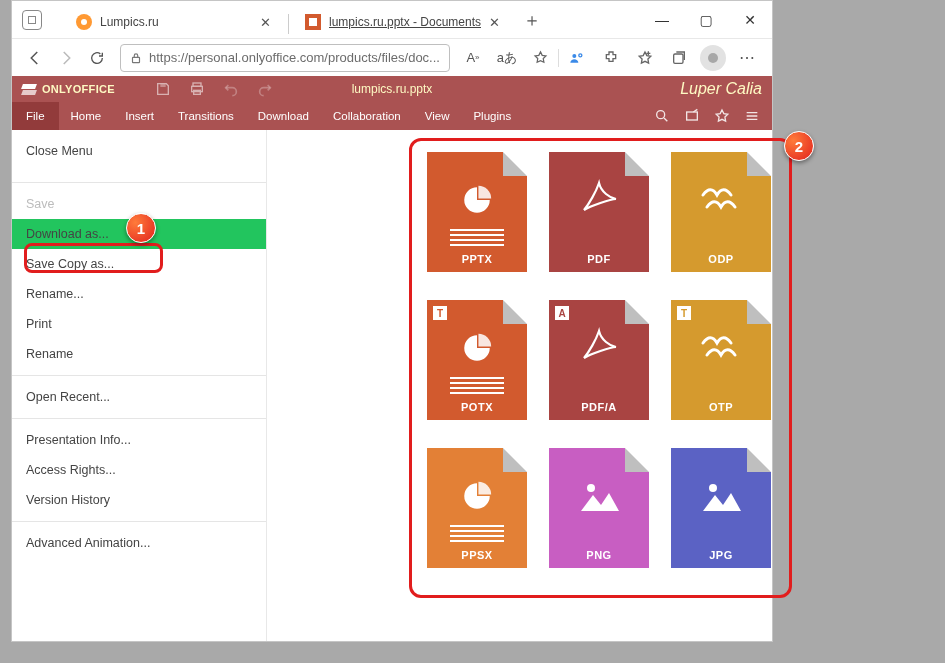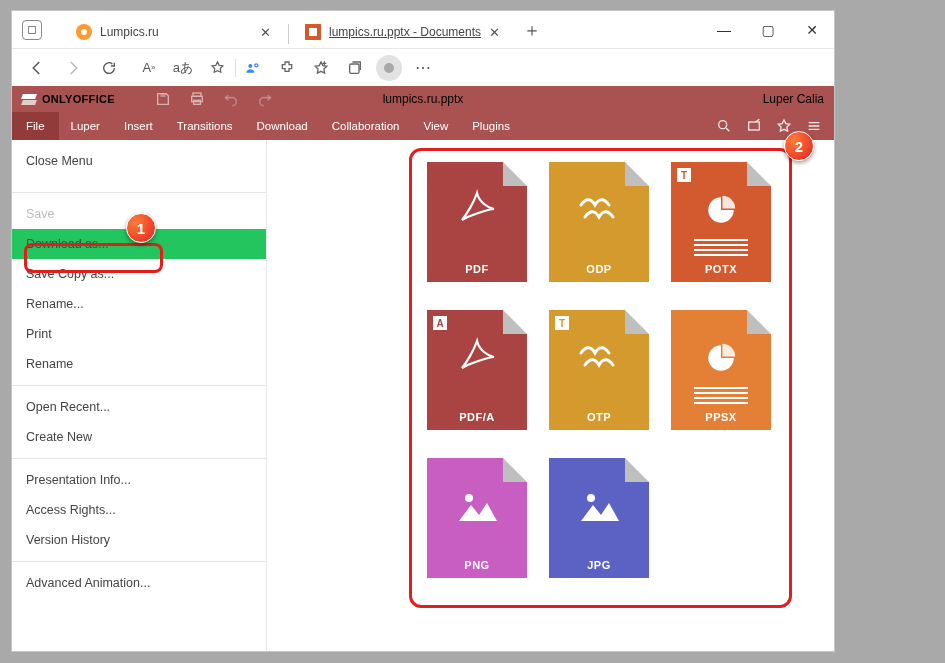--- a/index.html
+++ b/index.html
@@ -1,17 +1,17 @@
 <!DOCTYPE html>
 <html><head>
 <meta charset="utf-8">
 <style>
   * { margin: 0; padding: 0; box-sizing: border-box; font-family: "Segoe UI", Arial, sans-serif; }
   body { background: #a9a9a9; width: 945px; height: 663px; overflow: hidden; position: relative; }
-  .outer-frame { position: absolute; left: 11px; top: 10px; width: 824px; height: 642px; background: #fff; border: 1px solid #c5c5c5; }
+  .outer-frame { position: absolute; left: 11px; top: 0; width: 762px; height: 642px; background: #fff; border: 1px solid #c5c5c5; }
   
   .titlebar { height: 37px; background: #fff; display: flex; align-items: center; }
   .titlebar-left { display: flex; align-items: center; gap: 4px; padding-left: 10px; }
   .tab-icon-box { width: 20px; height: 20px; border: 1px solid #888; border-radius: 4px; display: flex; align-items: center; justify-content: center; }
   .tab-icon-box-inner { width: 8px; height: 8px; border: 1px solid #888; }
   .tab { height: 32px; display: flex; align-items: center; padding: 0 10px 0 12px; gap: 8px; font-size: 12px; color: #444; border-radius: 6px 6px 0 0; margin-top: 5px; }
   .tab.active { background: #fff; }
   .tab .favicon { width: 16px; height: 16px; border-radius: 50%; background: #ff9933; display:flex; align-items:center; justify-content:center;}
   .tab .favicon-oo { width: 16px; height: 16px; background: #d25a2e; display:flex; align-items:center; justify-content:center;}
   .tab .favicon-oo-inner{width:8px;height:8px;background:#fff;}
@@ -23,29 +23,29 @@
   
   .addressbar { height: 38px; background: #fff; border-top: 1px solid #e8e8e8; display: flex; align-items: center; padding: 0 8px; gap: 2px; }
   .nav-btn { width: 34px; height: 30px; display: flex; align-items: center; justify-content: center; color: #555; cursor: pointer; font-size: 15px; border-radius: 4px; }
   .url-box { flex: 0 0 330px; height: 28px; border: 1px solid #bfbfbf; border-radius: 4px; display: flex; align-items: center; padding: 0 8px; gap: 6px; font-size: 13px; color: #6c6c6c; margin-left:6px;}
   .addr-icons { display: flex; gap: 0; margin-left: 4px; }
   .addr-icon { width: 34px; height: 28px; display: flex; align-items: center; justify-content: center; color: #555; font-size: 13px; cursor:pointer;}
   .addr-icon.blue{ color:#3b8ae8;}
   .avatar-circle{width:26px;height:26px;border-radius:50%;background:#e2e2e2;display:flex;align-items:center;justify-content:center;}
   .avatar-head{width:10px;height:10px;border-radius:50%;background:#a8a8a8;}
   
-  .oo-header { height: 26px; background: #aa5252; display: flex; align-items: center; color: #000000; padding: 0 10px; }
+  .oo-header { height: 26px; background: #aa5252; display: flex; align-items: center; color: #fef9c3; padding: 0 10px; }
   .oo-logo { display: flex; align-items: center; gap: 6px; font-size: 11px; font-weight: bold; letter-spacing: .3px; }
   .oo-logo-ico { width: 14px; height: 14px; position:relative;}
   .oo-logo-ico::before{content:"";position:absolute;width:14px;height:5px;background:#fff;transform:skewX(-20deg);top:2px;}
   .oo-logo-ico::after{content:"";position:absolute;width:14px;height:5px;background:#fff;transform:skewX(-20deg);top:8px;opacity:.7;}
   .oo-qicons { display: flex; gap: 18px; margin-left: 40px; }
   .oo-qicon { width: 16px; height: 16px; opacity: .55; cursor: pointer; }
   .oo-doctitle { position: absolute; left: 50%; transform: translateX(-50%); font-size: 12px; }
-  .oo-user { margin-left: auto; font-size: 12px; }
+  .oo-user { margin-left: auto; font-size: 16px; font-style: italic; }
   
   .oo-tabs { height: 28px; background: #aa5252; display: flex; align-items: stretch; color: #fff; }
   .oo-tab { padding: 0 12px; font-size: 11.5px; display:flex; align-items:center; cursor:pointer; }
   .oo-tab.file { background: #923b3b; padding: 0 14px; }
   .oo-tab-spacer { flex: 1; }
   .oo-tab-righticons { display: flex; align-items:center; gap: 14px; padding-right: 12px; }
   .oo-tab-righticons .ri { width: 16px; height: 16px; opacity:.85; cursor:pointer;}
   
   .content-row { display: flex; height: calc(100% - 37px - 38px - 26px - 28px); }
   .filemenu { width: 255px; background: #fff; border-right: 1px solid #e8e8e8; font-size: 12.5px; color: #444; }
@@ -119,20 +119,27 @@
       <svg width="18" height="18" viewBox="0 0 24 24" fill="none" stroke="#555" stroke-width="2">
           <path d="M9 4 L17 12 L9 20"></path>
         </svg>
     </div>
     <div class="nav-btn">
       <svg width="16" height="16" viewBox="0 0 24 24" fill="none" stroke="#555" stroke-width="2">
           <path d="M20 12a8 8 0 1 1-3-6.2"></path>
           <path d="M20 4v5h-5"></path>
         </svg>
     </div>
+    <div class="url-box">
+      <svg width="14" height="14" viewBox="0 0 24 24" fill="none" stroke="#777" stroke-width="2">
+          <rect x="6" y="11" width="12" height="9" rx="1"></rect>
+          <path d="M9 11V8a3 3 0 0 1 6 0v3"></path>
+        </svg>
+      <span style="flex:1;white-space:nowrap;overflow:hidden;">https://personal.onlyoffice.com/products/files/doc...</span>
+    </div>
     <div class="addr-icons">
       <div class="addr-icon">A<sup style="font-size:8px;">»</sup></div>
       <div class="addr-icon">аあ</div>
       <div class="addr-icon">
         <svg width="15" height="15" viewBox="0 0 24 24" fill="none" stroke="#666" stroke-width="2">
             <path d="M12 3l2.7 5.5 6 .9-4.3 4.2 1 6L12 17l-5.4 2.6 1-6L3.3 9.4l6-.9z"></path>
           </svg>
       </div>
       <div class="addr-icon" style="width:2px;">
           <div style="width:1px;height:18px;background:#ddd;"></div>
@@ -196,21 +203,21 @@
     </div>
     <div class="oo-doctitle">lumpics.ru.pptx</div>
     <div class="oo-user">Luper Calia</div>
   </div>
 
   <div class="oo-tabs">
     <div class="oo-tab file">
         <span>File</span>
       </div>
     <div class="oo-tab">
-        <span>Luper</span>
+        <span>Home</span>
       </div>
     <div class="oo-tab">
         <span>Insert</span>
       </div>
     <div class="oo-tab">
         <span>Transitions</span>
       </div>
     <div class="oo-tab">
         <span>Download</span>
       </div>
@@ -247,33 +254,49 @@
       <div class="fm-close"><span>Close Menu</span></div>
       <div class="fm-sep"></div>
       <div class="fm-item disabled"><span>Save</span></div>
       <div class="fm-item selected"><span>Download as...</span></div>
       <div class="fm-item"><span>Save Copy as...</span></div>
       <div class="fm-item"><span>Rename...</span></div>
       <div class="fm-item"><span>Print</span></div>
       <div class="fm-item"><span>Rename</span></div>
       <div class="fm-sep"></div>
       <div class="fm-item"><span>Open Recent...</span></div>
-      <div class="fm-item"><span>Create New</span></div>
       <div class="fm-sep"></div>
       <div class="fm-item"><span>Presentation Info...</span></div>
       <div class="fm-item"><span>Access Rights...</span></div>
       <div class="fm-item"><span>Version History</span></div>
       <div class="fm-sep"></div>
       <div class="fm-item"><span>Advanced Animation...</span></div>
     </div>
 
     <div class="main-area">
       <div class="format-box"></div>
       <div class="format-grid" id="format-grid">
           <div class="ftile">
+            <div class="body" style="background: rgb(210, 90, 46);"></div>
+            <div class="fold"></div>
+            <div class="mid">
+              <svg width="34" height="34" viewBox="0 0 24 24" fill="#fff">
+                <path d="M12 3a9 9 0 1 0 9 9h-9z"></path>
+                <path d="M13 2v9h9a9 9 0 0 0-9-9z" opacity=".85"></path>
+              </svg>
+            </div>
+            <div class="lines">
+              <div></div>
+              <div></div>
+              <div></div>
+              <div></div>
+            </div>
+            <div class="label">PPTX</div>
+          </div>
+          <div class="ftile">
             <div class="body" style="background: rgb(169, 68, 66);"></div>
             <div class="fold"></div>
             <div class="mid">
               <svg width="40" height="46" viewBox="0 0 40 46" fill="none" stroke="#fff" stroke-width="2.2" stroke-linecap="round">
                 <path d="M20 6c-3 9-10 21-15 27 6-4 27-11 32-11-6-1-15-7-17-16z"></path>
               </svg>
             </div>
             <div class="label">PDF</div>
           </div>
           <div class="ftile">

